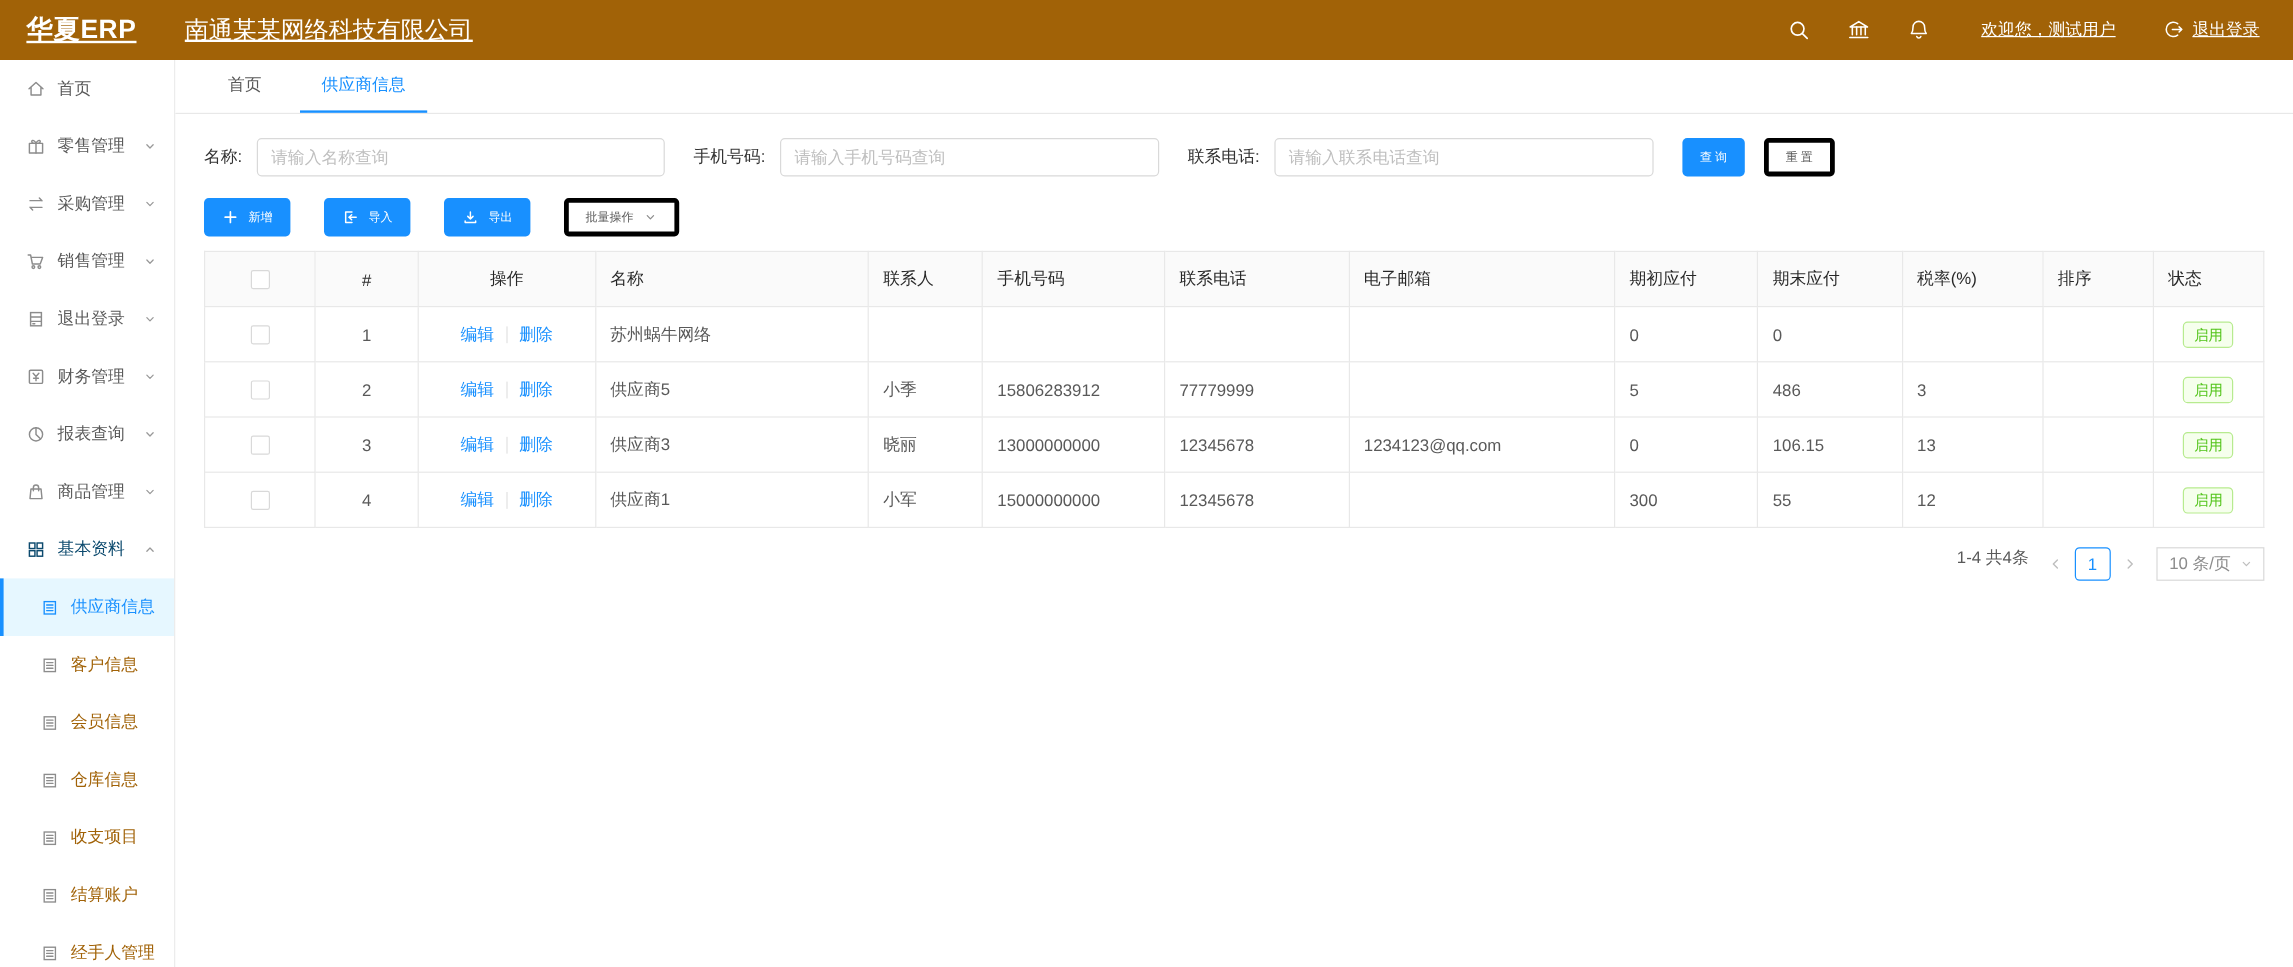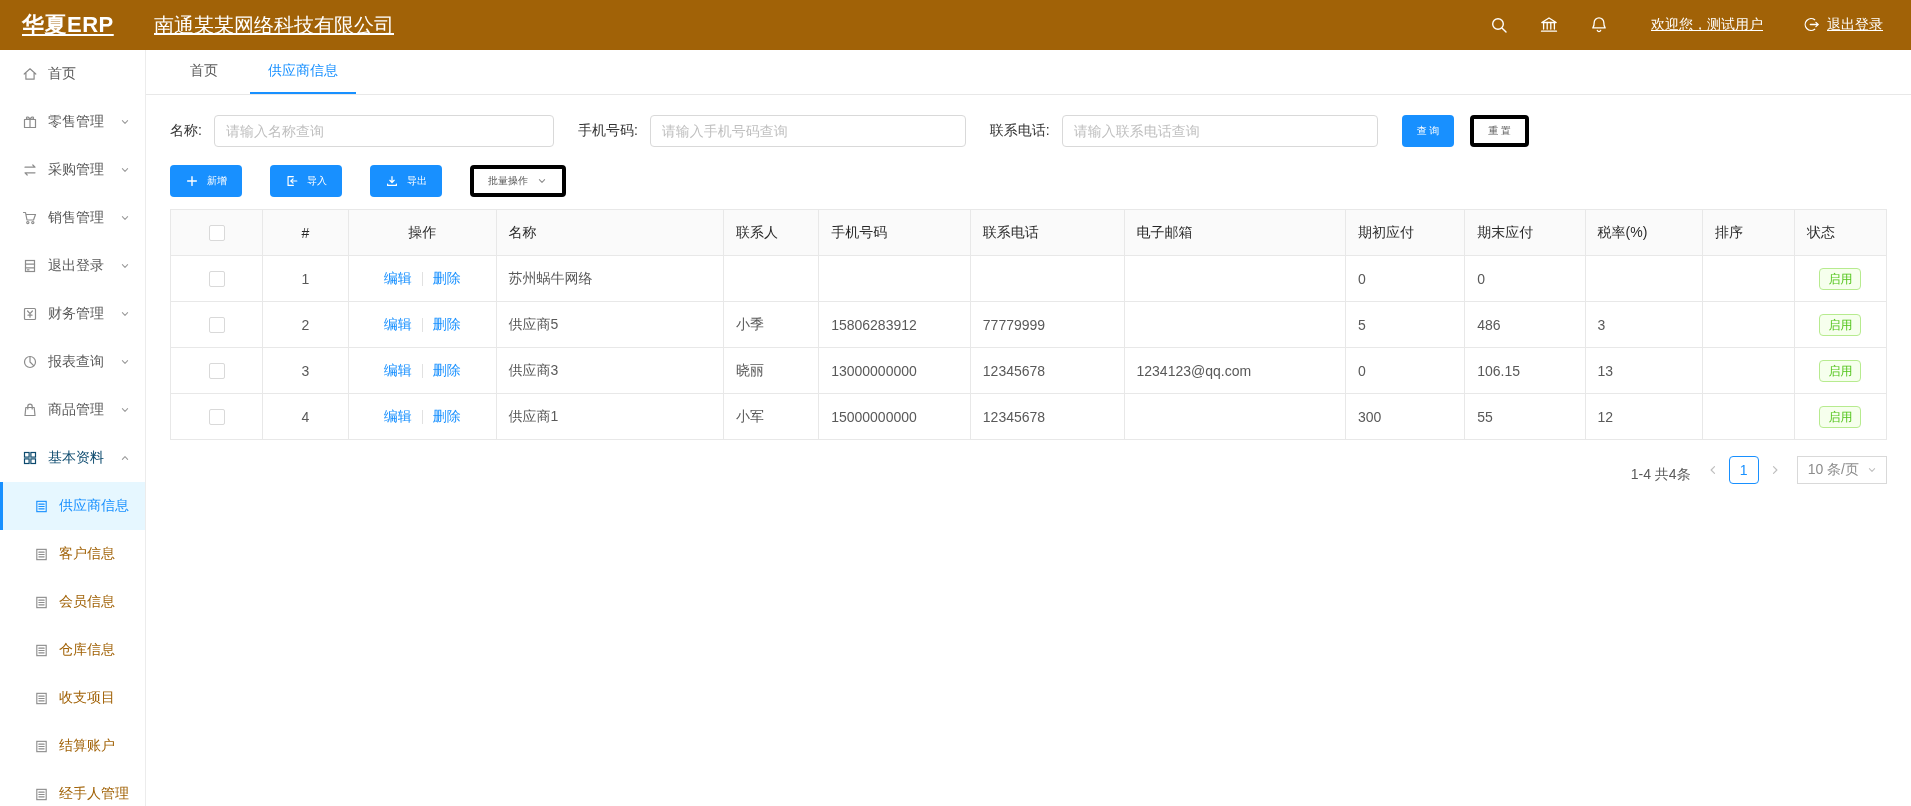--- a/index.html
+++ b/index.html
@@ -66,21 +66,21 @@
   th,td { border:1px solid #e8e8e8; height:46px; padding:0 12px; font-weight:normal; text-align:left; overflow:hidden; white-space:nowrap; }
   thead th { background:#fafafa; color:rgba(0,0,0,.85); }
   td { color:#595959; }
   .center { text-align:center; }
   .op-link { color:#1890ff; text-decoration:none; cursor:pointer; }
   .op-divider { display:inline-block; width:1px; height:14px; background:#e1e1e1; margin:0 10px; vertical-align:middle; }
   .checkbox { width:16px; height:16px; border:1px solid #d9d9d9; border-radius:2px; background:#fff; display:inline-block; vertical-align:middle; cursor:pointer; }
   .badge { display:inline-block; padding:0 8px; font-size:12px; line-height:20px; color:#52c41a; background:#f6ffed; border:1px solid #b7eb8f; border-radius:4px; }
 
   
-  .pagination { display:flex; align-items:flex-end; justify-content:flex-end; margin-top:16px; color:#595959; }
+  .pagination { display:flex; align-items:flex-start; justify-content:flex-end; margin-top:16px; color:#595959; }
   .pg-total { margin-right:10px; }
   .pg-arrow { width:24px; height:28px; display:flex; align-items:center; justify-content:center; color:#bfbfbf; cursor:pointer; }
   .pg-arrow svg { width:12px; height:12px; }
   .pg-current { min-width:30px; height:28px; border:1px solid #1890ff; border-radius:4px; color:#1890ff; display:flex; align-items:center; justify-content:center; background:#fff; cursor:pointer; margin:0 4px; }
   .pg-size { height:28px; border:1px solid #d9d9d9; border-radius:0; display:flex; align-items:center; padding:0 8px 0 10px; color:#8c8c8c; background:#fff; cursor:pointer; margin-left:10px; }
   .pg-size .chev { width:12px; height:12px; margin-left:7px; color:#bfbfbf; }
 </style>
 </head>
 <body>
 

